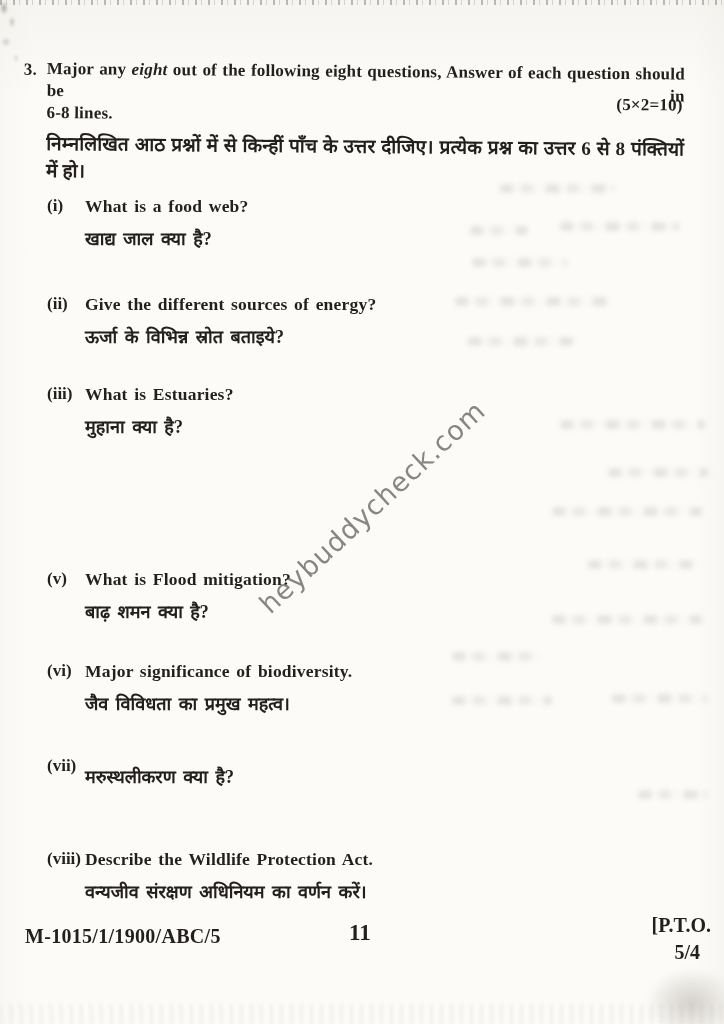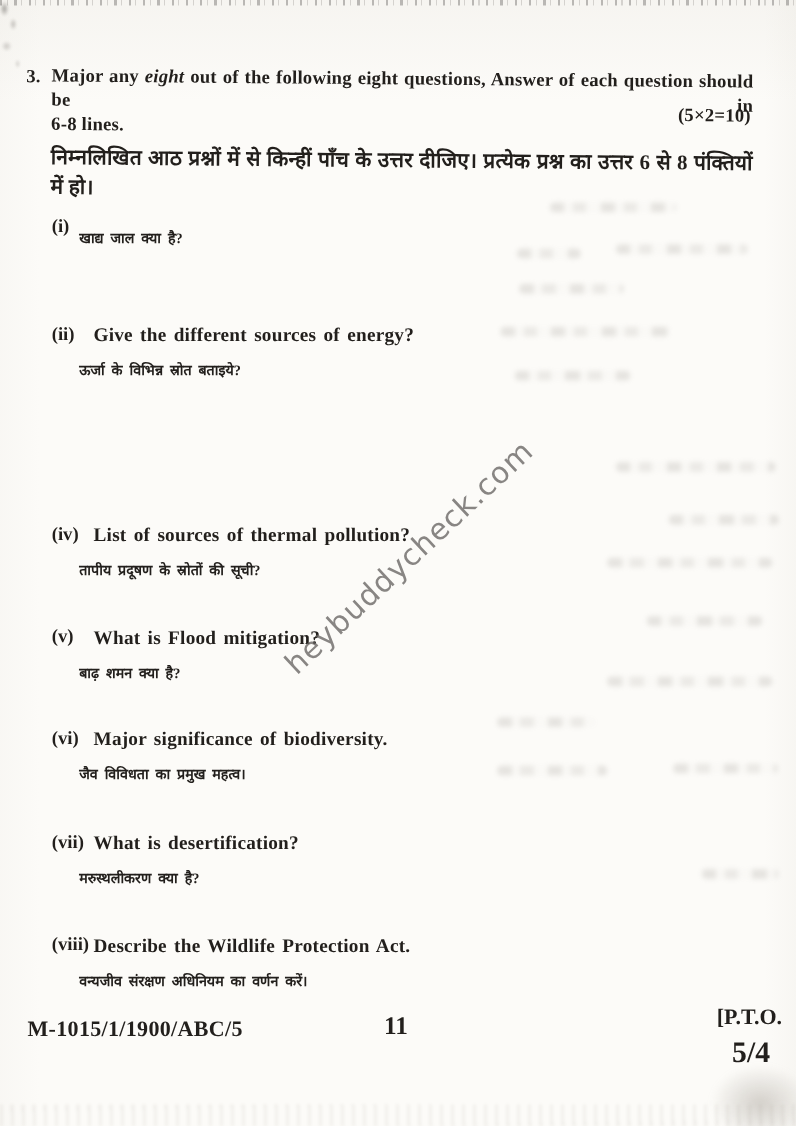--- a/index.html
+++ b/index.html
@@ -60,21 +60,21 @@
   .en-line1 { text-align:justify; text-align-last:justify; white-space:normal; }
   .en-line1 .em { font-style:italic; }
   .marks { position:absolute; right:2px; top:31px; font-weight:600; }
   .hi-block { margin-top:6px; font-size:19px; line-height:27px; font-weight:bold; }
   .hi-line1 { text-align:justify; text-align-last:justify; }
 
   
   .q-item { position:absolute; left:47px; width:575px; }
   .q-roman { position:absolute; left:0; top:1px; width:40px; font-size:17px; font-weight:600; }
   .q-en { margin-left:38px; font-size:17.5px; line-height:22px; font-weight:600; letter-spacing:.2px; word-spacing:2px; }
-  .q-hi { margin-left:25px; margin-top:9px; font-size:13px; line-height:26px; font-weight:bold; word-spacing:3px; }
+  .q-hi { margin-left:38px; margin-top:9px; font-size:18px; line-height:26px; font-weight:bold; word-spacing:3px; }
 
   
   .watermark {
     position:absolute; left:227px; top:500px; width:272px; height:30px;
     text-align:center;
     transform:rotate(-43deg);
     font-family:"DejaVu Sans", sans-serif;
     font-size:27px; letter-spacing:1px;
     color:rgba(102,100,98,.78);
     white-space:nowrap;
@@ -86,21 +86,21 @@
     background:repeating-linear-gradient(90deg,
       rgba(146,141,134,.55) 0 13px, rgba(146,141,134,.08) 13px 21px,
       rgba(146,141,134,.42) 21px 33px, rgba(146,141,134,.06) 33px 46px);
     filter:blur(2.4px); opacity:.38;
   }
 
   
   .f-code { position:absolute; left:25px; top:925px; font-size:20px; font-weight:600; letter-spacing:.3px; }
   .f-page { position:absolute; left:349px; top:920px; font-size:23px; font-weight:600; }
   .f-pto  { position:absolute; right:13px; top:914px; font-size:20px; font-weight:bold; }
-  .f-set  { position:absolute; right:24px; top:941px; font-size:27px; font-weight:bold; }
+  .f-set  { position:absolute; right:24px; top:941px; font-size:20px; font-weight:bold; }
 </style>
 </head>
 <body>
 
 <div class="paper">
 
   <div class="edge-top"></div>
   <div class="edge-corner"></div>
   <div class="edge-bottom"></div>
   <div class="corner-br"></div>
@@ -111,45 +111,45 @@
     <div>6-8 lines.</div>
     <span class="marks">(5×2=10)</span>
     <div class="hi-block">
       <div class="hi-line1">निम्नलिखित आठ प्रश्नों में से किन्हीं पाँच के उत्तर दीजिए। प्रत्येक प्रश्न का उत्तर 6 से 8 पंक्तियों</div>
       <div>में हो।</div>
     </div>
   </div>
 
   <div class="q-item" style="top:195px">
     <span class="q-roman">(i)</span>
+    <div class="q-en">What is a food web?</div>
     <div class="q-hi">खाद्य जाल क्या है?</div>
   </div>
   <div class="q-item" style="top:293px">
     <span class="q-roman">(ii)</span>
     <div class="q-en">Give the different sources of energy?</div>
     <div class="q-hi">ऊर्जा के विभिन्न स्रोत बताइये?</div>
   </div>
-  <div class="q-item" style="top:475px">
-    <span class="q-roman">(iv)</span>
-    <div class="q-en">List of sources of thermal pollution?</div>
-    <div class="q-hi">तापीय प्रदूषण के स्रोतों की सूची?</div>
+  <div class="q-item" style="top:383px">
+    <span class="q-roman">(iii)</span>
+    <div class="q-en">What is Estuaries?</div>
+    <div class="q-hi">मुहाना क्या है?</div>
   </div>
   <div class="q-item" style="top:568px">
     <span class="q-roman">(v)</span>
     <div class="q-en">What is Flood mitigation?</div>
     <div class="q-hi">बाढ़ शमन क्या है?</div>
   </div>
   <div class="q-item" style="top:660px">
     <span class="q-roman">(vi)</span>
     <div class="q-en">Major significance of biodiversity.</div>
     <div class="q-hi">जैव विविधता का प्रमुख महत्व।</div>
   </div>
   <div class="q-item" style="top:755px">
     <span class="q-roman">(vii)</span>
-    <div class="q-en">What is desertification?</div>
     <div class="q-hi">मरुस्थलीकरण क्या है?</div>
   </div>
   <div class="q-item" style="top:848px">
     <span class="q-roman">(viii)</span>
     <div class="q-en">Describe the Wildlife Protection Act.</div>
     <div class="q-hi">वन्यजीव संरक्षण अधिनियम का वर्णन करें।</div>
   </div>
 
   <div class="smudge" style="left:500px; top:184px; width:115px"></div>
   <div class="smudge" style="left:560px; top:222px; width:120px"></div>

